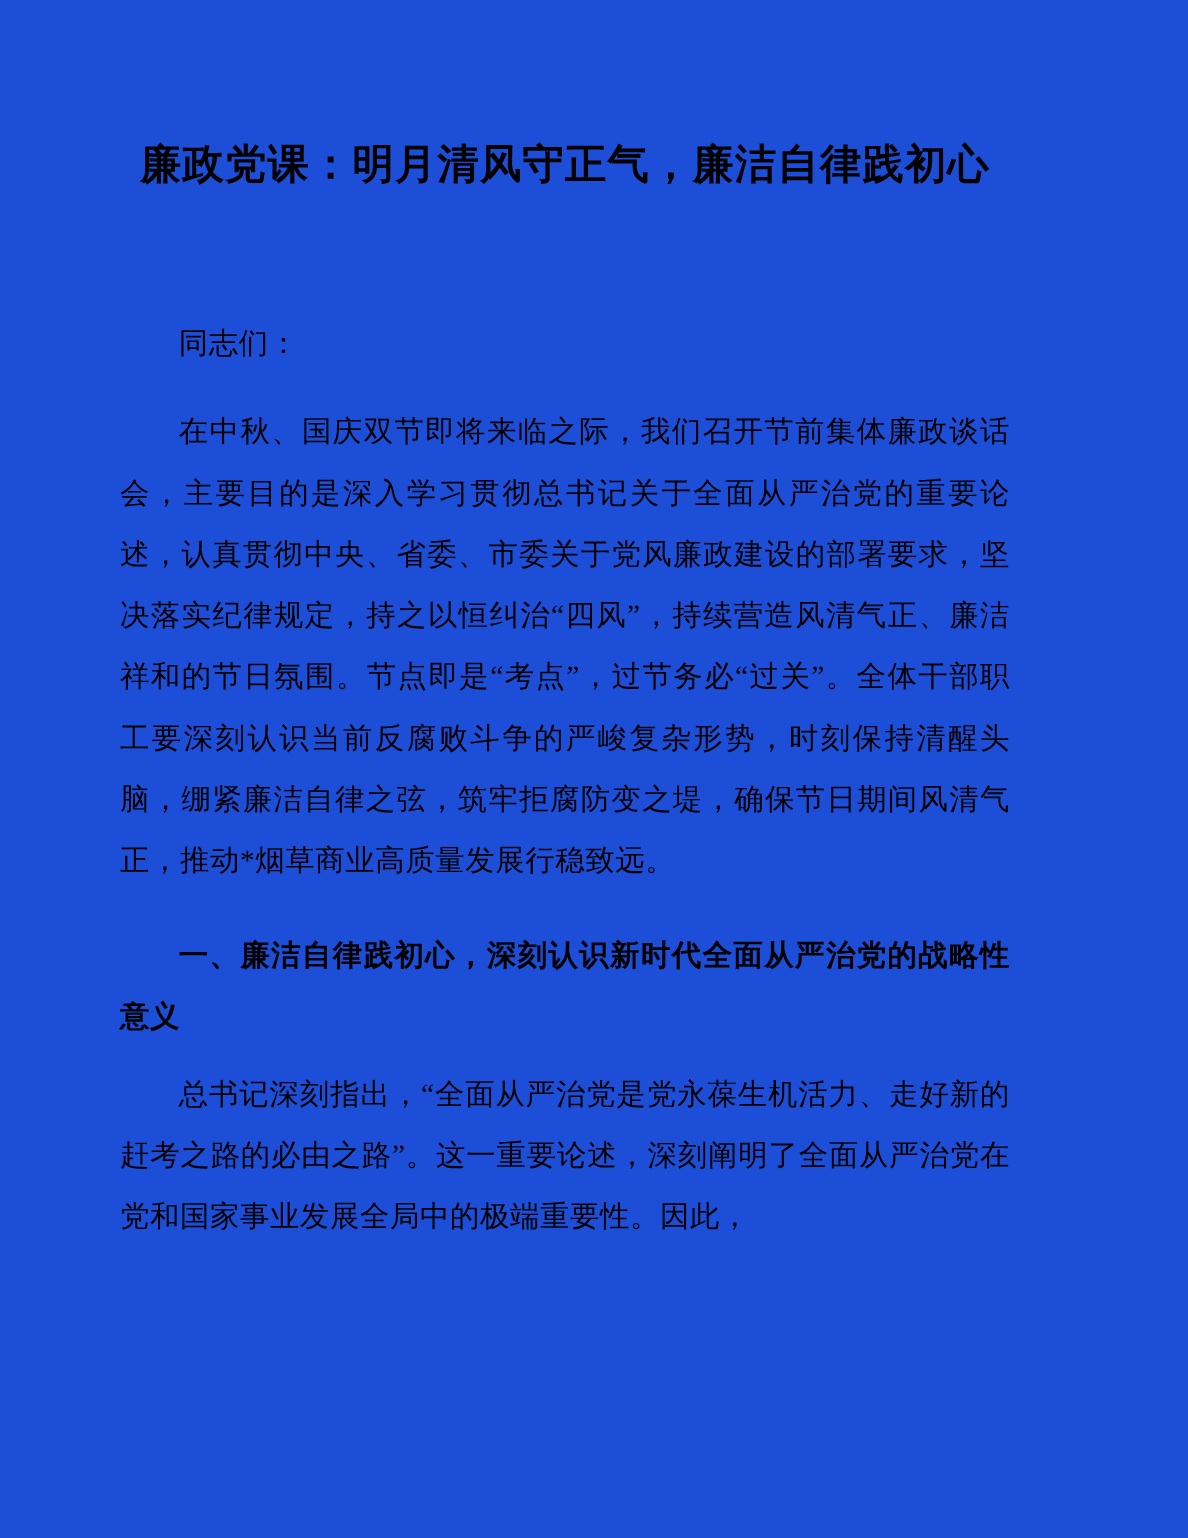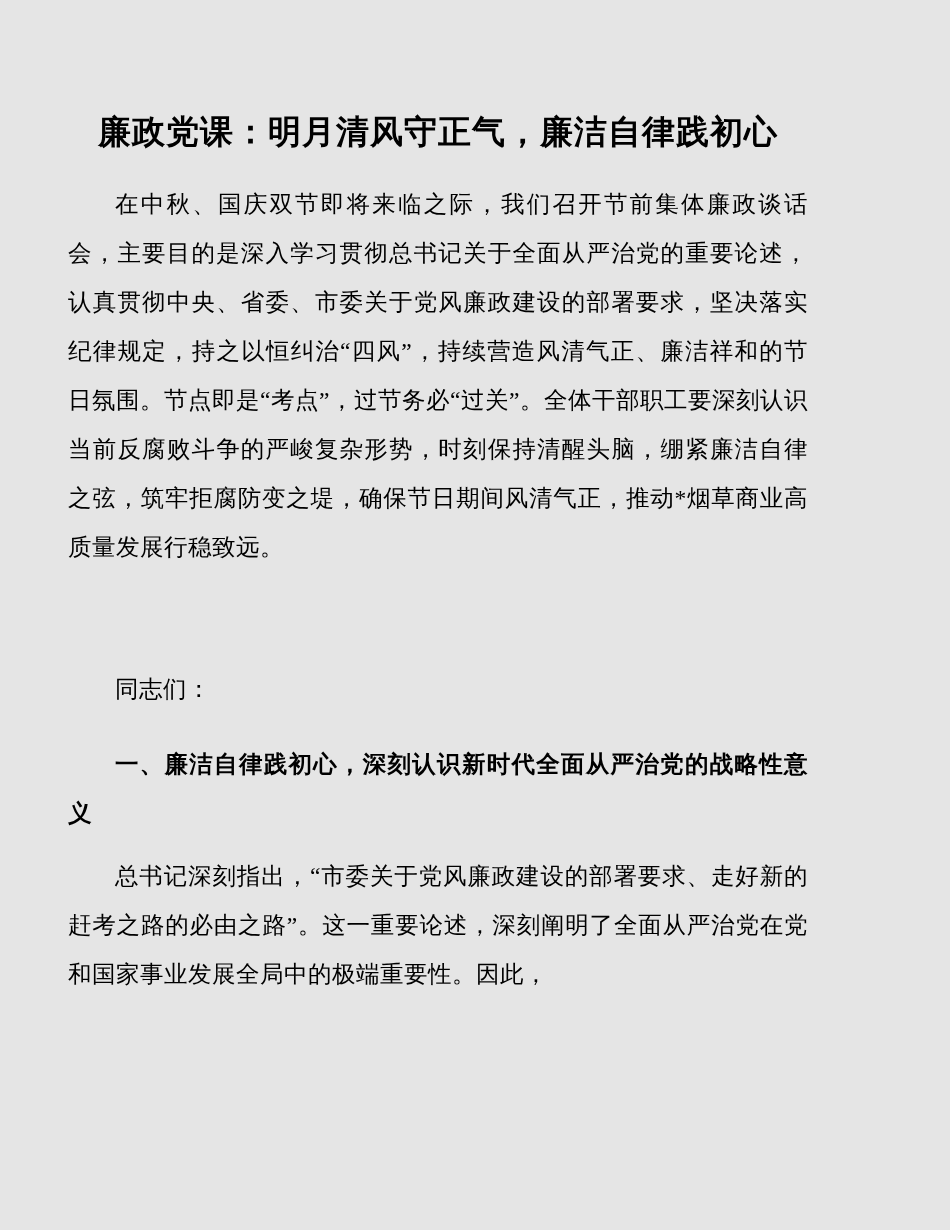--- a/index.html
+++ b/index.html
@@ -6,23 +6,23 @@
   html, body {
     margin: 0;
     padding: 0;
     background: #ffffff;
   }
   .page {
     position: relative;
     width: 950px;
     height: 1230px;
     margin: 0 auto;
-    background: #e5e5e5;
+    background: #1d4ed8;
     color: #000000;
-    padding: 106px 142px 0 68px;
+    padding: 106px 142px 0 96px;
     overflow: hidden;
     font-family: "Liberation Serif", "DejaVu Serif", serif;
   }
   .doc-title {
     margin: 0;
     font-size: 33px;
     font-weight: bold;
     line-height: 52px;
     text-align: center;
     letter-spacing: 1px;
@@ -59,21 +59,21 @@
     text-indent: 2em;
   }
 </style>
 </head>
 <body>
 
 <div class="page">
 
   <h1 class="doc-title">廉政党课：明月清风守正气，廉洁自律践初心</h1>
 
+  <p class="para salutation">同志们：</p>
+
   <p class="para body-para">在中秋、国庆双节即将来临之际，我们召开节前集体廉政谈话会，主要目的是深入学习贯彻总书记关于全面从严治党的重要论述，认真贯彻中央、省委、市委关于党风廉政建设的部署要求，坚决落实纪律规定，持之以恒纠治“四风”，持续营造风清气正、廉洁祥和的节日氛围。节点即是“考点”，过节务必“过关”。全体干部职工要深刻认识当前反腐败斗争的严峻复杂形势，时刻保持清醒头脑，绷紧廉洁自律之弦，筑牢拒腐防变之堤，确保节日期间风清气正，推动*烟草商业高质量发展行稳致远。</p>
-
-  <p class="para salutation">同志们：</p>
 
   <h2 class="section-heading">一、廉洁自律践初心，深刻认识新时代全面从严治党的战略性意义</h2>
 
-  <p class="para section-para">总书记深刻指出，“市委关于党风廉政建设的部署要求、走好新的赶考之路的必由之路”。这一重要论述，深刻阐明了全面从严治党在党和国家事业发展全局中的极端重要性。因此，</p>
+  <p class="para section-para">总书记深刻指出，“全面从严治党是党永葆生机活力、走好新的赶考之路的必由之路”。这一重要论述，深刻阐明了全面从严治党在党和国家事业发展全局中的极端重要性。因此，</p>
 
 </div>
 
 </body></html>

